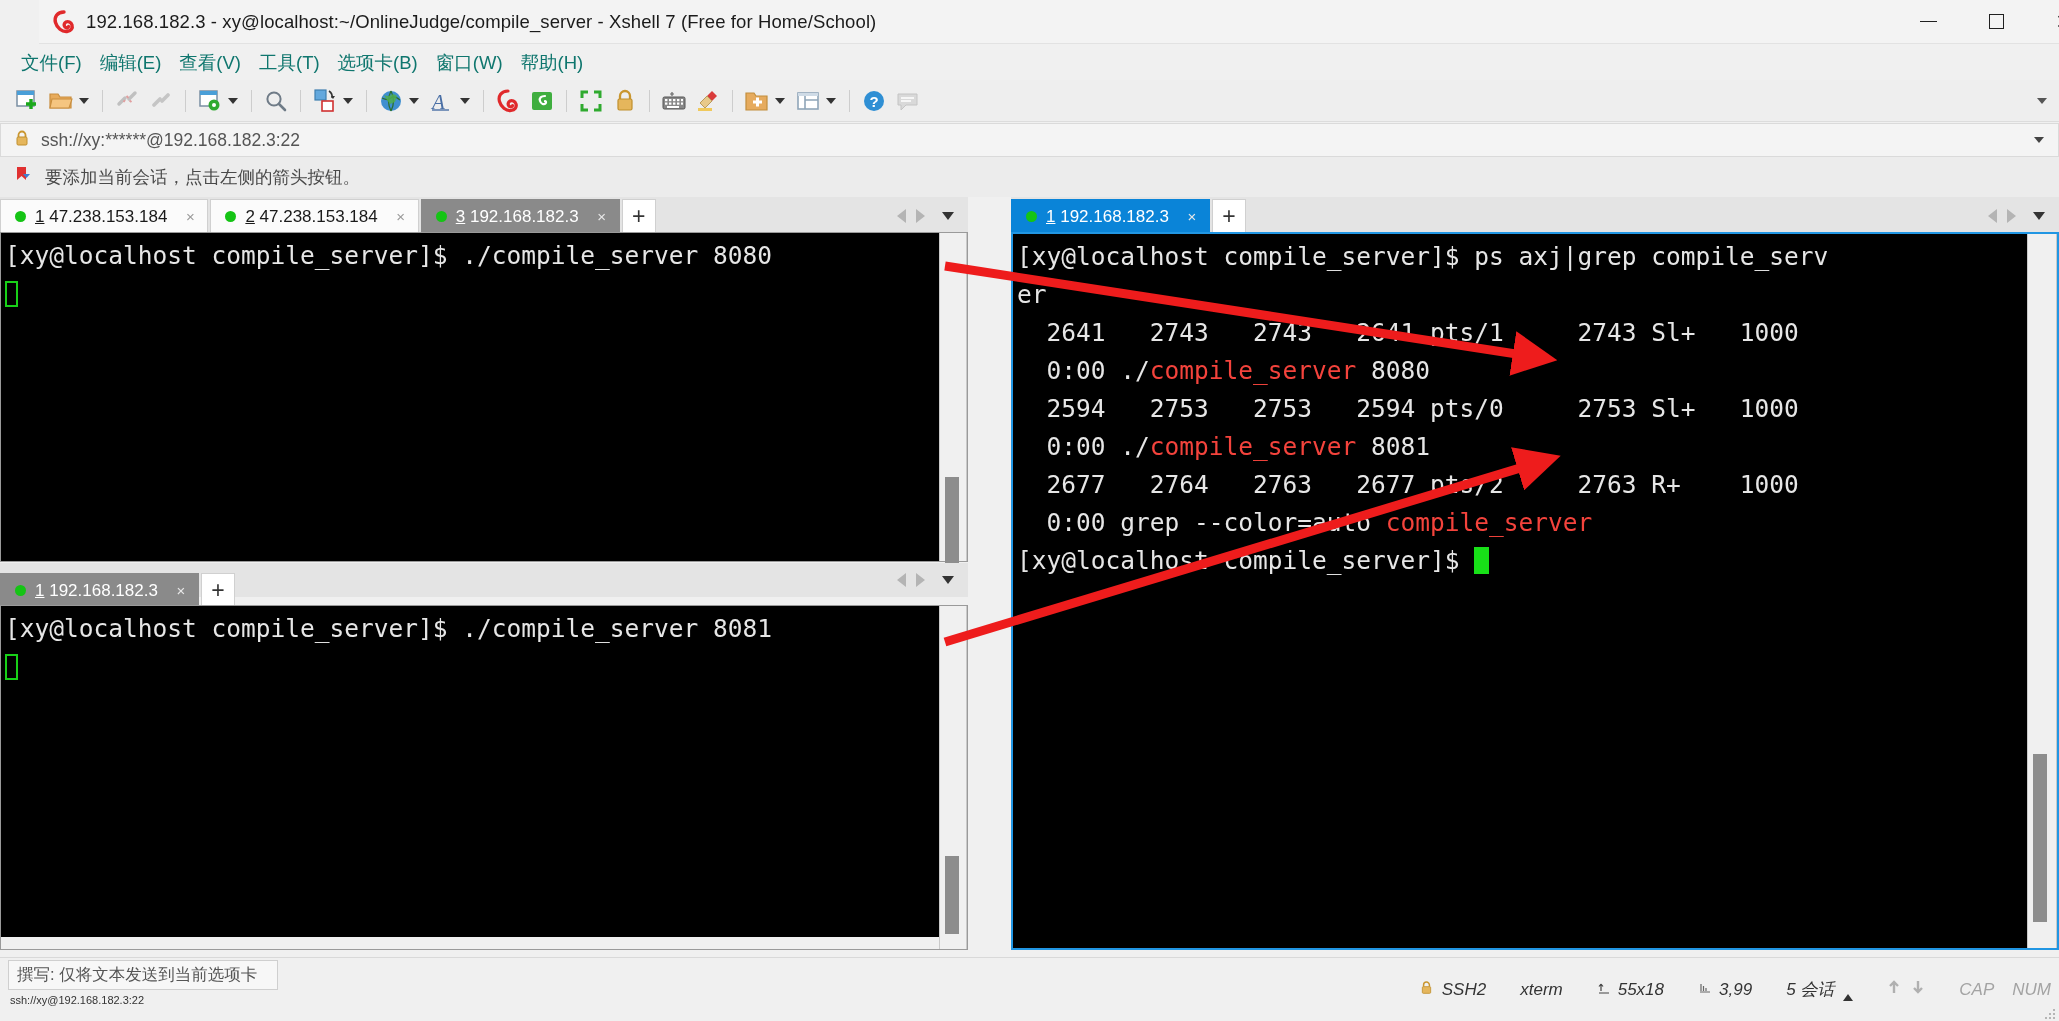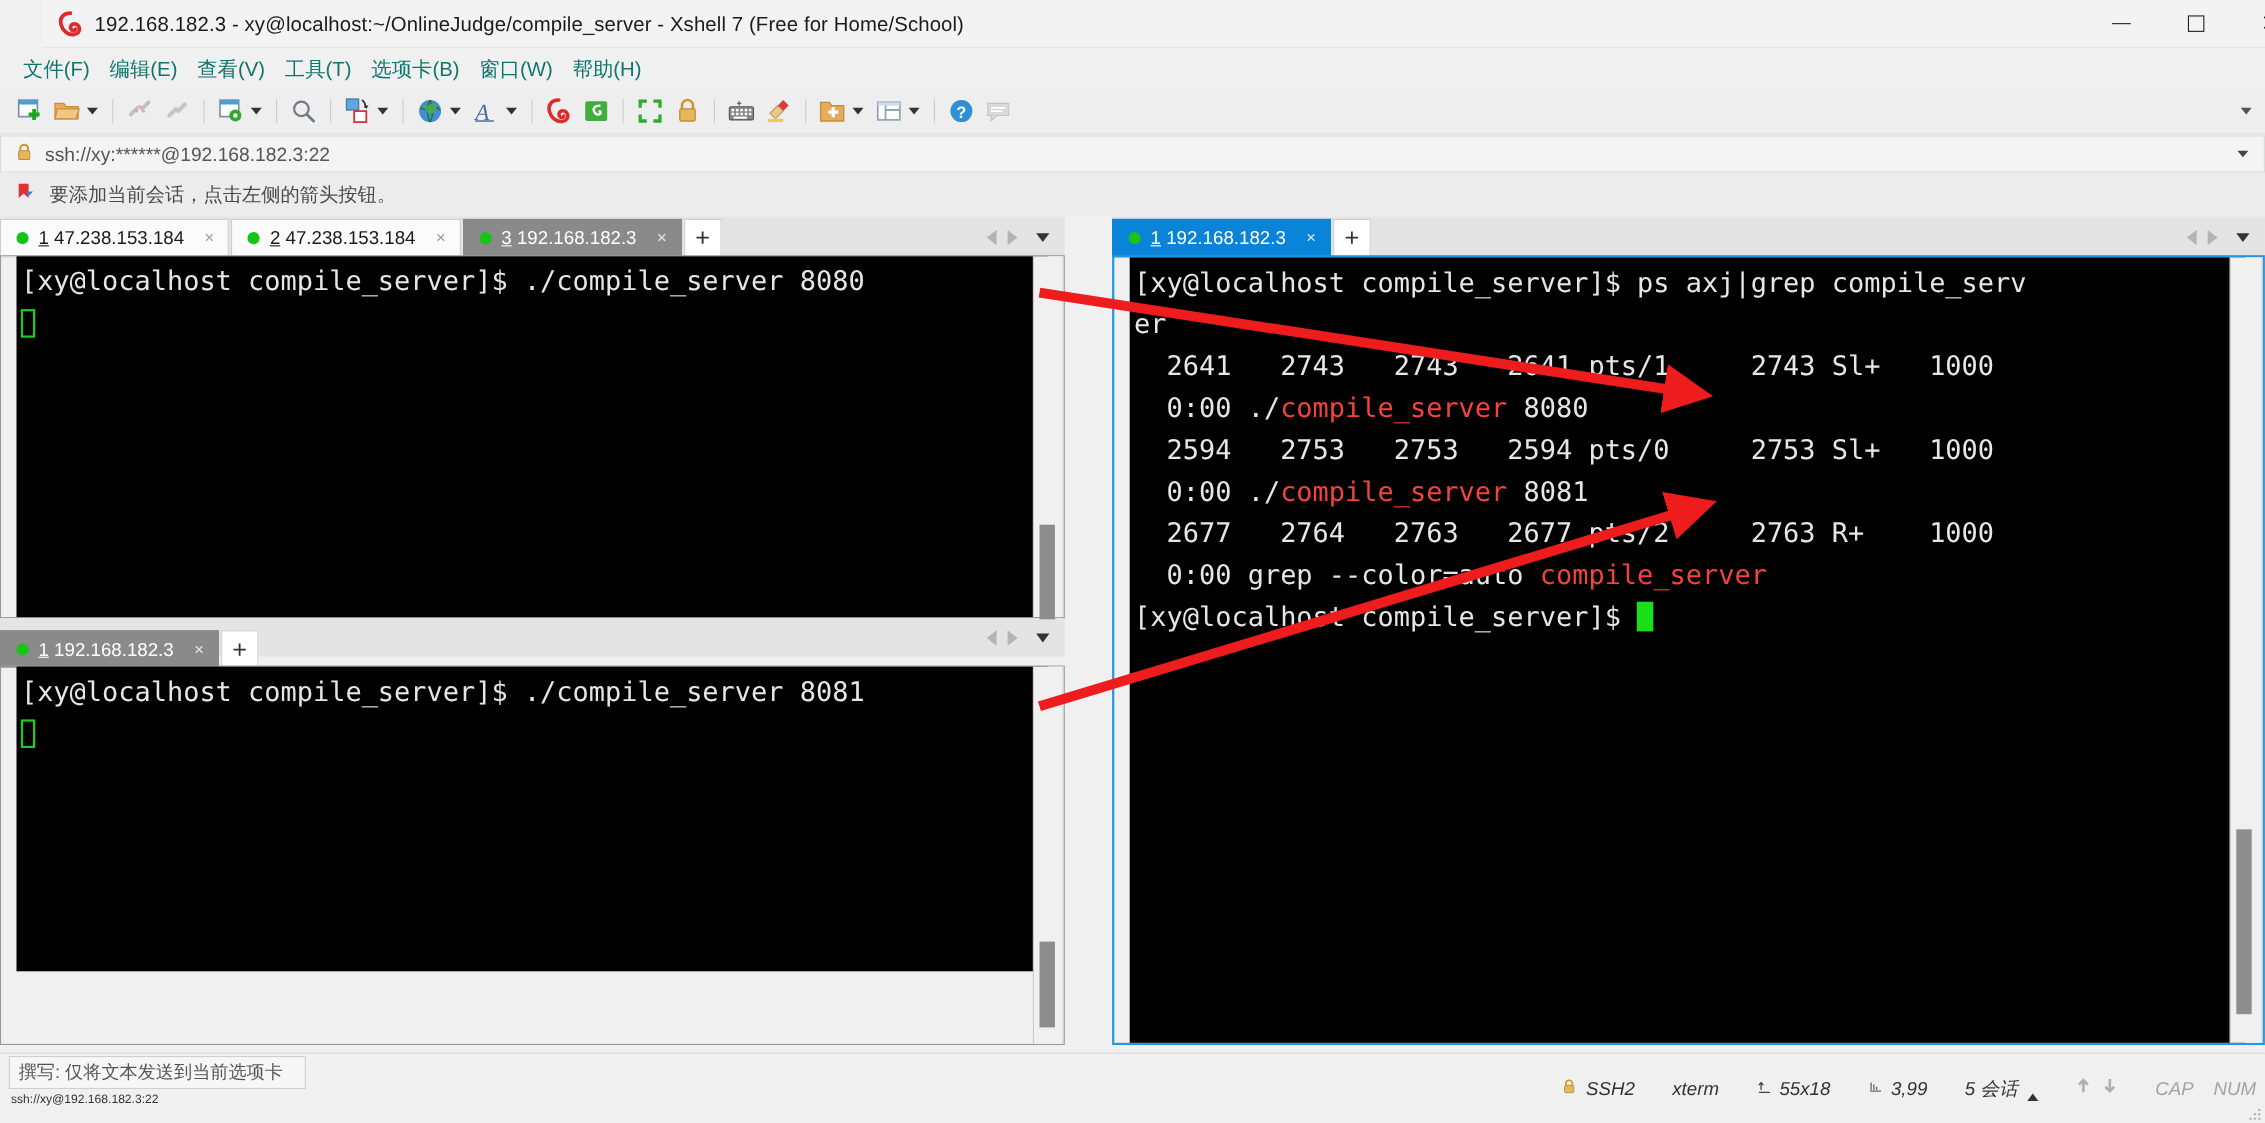--- a/index.html
+++ b/index.html
@@ -129,21 +129,20 @@
     border-top: 8px solid #333; margin-left: 12px; margin-right: 6px;
   }
 
   
   .term {
     position: absolute; background: #000; overflow: hidden;
     font-family: "DejaVu Sans Mono", "Liberation Mono", monospace;
     font-size: 24.5px; line-height: 38px; color: #e6e6e6;
     padding: 4px 0 0 4px;
     white-space: pre;
-    margin-left: 14px;
   }
   .term .red { color: #f4433c; }
   .cursor-hollow {
     display: inline-block; width: 13px; height: 26px;
     border: 2px solid #18d018; vertical-align: -5px;
   }
   .cursor-solid {
     display: inline-block; width: 15px; height: 27px;
     background: #18e018; vertical-align: -5px;
   }
@@ -516,21 +515,21 @@
 <div class="tabstrip" style="left:0; top:571px; width:968px; height:38px; background:transparent;">
   <div class="tab inactive-gray">
     <span class="dot"></span>
     <span class="tlabel"><span class="tnum">1</span><span> 192.168.182.3</span></span>
     <span class="tclose">×</span>
   </div>
   <div class="tab-add">+</div>
 </div>
 
 <div class="panel-frame" style="left:0; top:605px; width:968px; height:345px;">
-  <div class="term" style="left:0; top:0; width:938px; height:277px;"><span>[xy@localhost compile_server]$ </span><span>./compile_server 8081</span>
+  <div class="term" style="left:0; top:0; width:938px; height:331px;"><span>[xy@localhost compile_server]$ </span><span>./compile_server 8081</span>
 <span class="cursor-hollow"></span></div>
   <div class="vscroll" style="right:0; top:0; width:28px; height:343px;">
     <div class="vthumb" style="top:250px; height:78px;"></div>
   </div>
 </div>
 
 <div class="tabstrip" style="left:1011px; top:197px; width:1048px;">
   <div class="tab active-blue">
     <span class="dot"></span>
     <span class="tlabel"><span class="tnum">1</span><span> 192.168.182.3</span></span>

